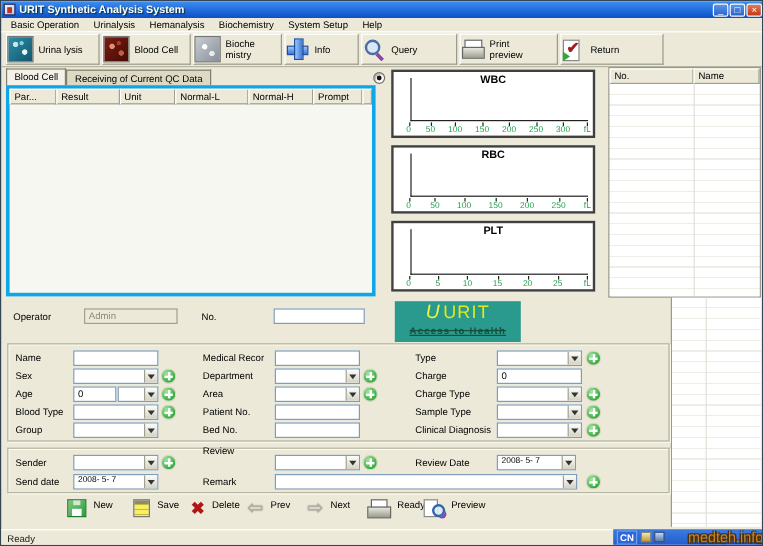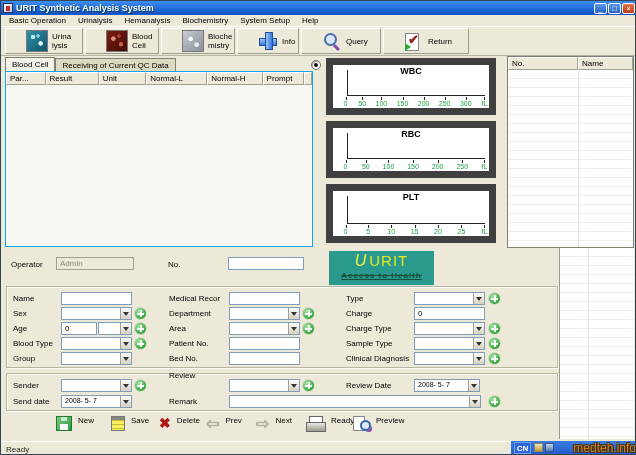--- a/index.html
+++ b/index.html
@@ -16,21 +16,21 @@
   .wbtn { width:13px; height:11px; font-size:8px; line-height:10px; text-align:center; color:#fff;
     background:linear-gradient(180deg,#5A96E8,#2B63C8); border:1px solid #fff; border-radius:2px; }
   .wbtn.close { background:linear-gradient(180deg,#E8764C,#C03818); }
 
   
   .menubar { position:absolute; left:0; top:14px; width:636px; height:11px; display:flex; align-items:center; gap:2px; padding-left:3px; }
   .menu-item { font-size:8px; padding:0 5px; white-space:nowrap; }
 
   
   .toolbar { position:absolute; left:0; top:25px; width:636px; height:30px; border-top:1px solid #fff; border-bottom:1px solid #B5B5A0; display:flex; align-items:center; gap:2px; padding-left:4px; }
-  .tbtn { height:26px; display:flex; align-items:center; gap:4px; padding:1px 20px;
+  .tbtn { height:26px; display:flex; align-items:center; gap:4px; padding:1px 0;
     border:1px solid; border-color:#FFF #9A9A8A #9A9A8A #FFF; background:#ECE9D8; }
   .tlabel { font-size:8px; line-height:9px; max-width:40px; }
   .ticon { flex:none; position:relative; }
   .img22 { width:22px; height:22px; border:1px solid #777; }
   .icon-urinalysis { background: radial-gradient(circle at 30% 30%, #BFE8EA 2px, transparent 2.5px),
     radial-gradient(circle at 68% 62%, #E8F4F4 2px, transparent 2.5px),
     radial-gradient(circle at 55% 25%, #7FD0D8 1.5px, transparent 2px),
     linear-gradient(135deg,#2E8FA8,#12566E); }
   .icon-blood-cell { background: radial-gradient(circle at 32% 38%, #E09078 2px, transparent 2.5px),
     radial-gradient(circle at 70% 66%, #C06048 2px, transparent 2.5px),
@@ -59,50 +59,50 @@
     background:linear-gradient(#48B8C8 30%,#D8C830 60%,#1A6878); border:1px solid #444; }
   .icon-return { width:20px; height:20px; }
   .icon-return::before { content:''; position:absolute; left:1px; top:2px; width:12px; height:16px; background:#fff; border:1px solid #888; }
   .icon-return .glyph { position:absolute; left:4px; top:1px; font-size:13px; color:#9B2020; font-weight:bold; }
   .icon-return::after { content:''; position:absolute; left:1px; top:12px; border:4px solid transparent; border-left:6px solid #2FA838; }
 
   
   .tabstrip { position:absolute; left:4px; top:56px; height:14px; display:flex; align-items:flex-end; }
   .tab { font-size:8px; padding:2px 6px 1px; border:1px solid #808070; border-bottom:none; background:#DDD9C3; white-space:nowrap; }
   .tab.active { background:#F4F2E8; padding-bottom:2px; }
-  .lefttable { position:absolute; left:4px; top:70px; width:308px; height:176px; border:1px solid #0ea5e9; background:#F6F7F1; }
+  .lefttable { position:absolute; left:4px; top:70px; width:308px; height:176px; border:3px solid #0ea5e9; background:#F6F7F1; }
   .thead { display:flex; height:13px; }
   .hcell { border:1px solid; border-color:#FFF #A0A090 #A0A090 #FFF; background:#ECE9D8;
     font-size:8px; padding:1px 3px; overflow:hidden; white-space:nowrap; }
   .radio { position:absolute; left:310px; top:59px; width:10px; height:10px; border-radius:50%;
     background:#fff; border:1px solid #707060; box-shadow:inset 1px 1px 1px #AAA; }
   .radio::after { content:''; position:absolute; left:2px; top:2px; width:4px; height:4px; border-radius:50%; background:#111; }
 
   
-  .chart { position:absolute; left:325px; width:170px; background:#fff; border:7px solid #404040; }
+  .chart { position:absolute; left:325px; width:170px; background:#fff; border:2px solid #404040; }
   .chart-title { position:absolute; top:1px; left:0; right:0; text-align:center; font-size:9px; font-weight:bold; color:#000; }
   .yax { position:absolute; left:14px; top:5px; bottom:12px; width:1px; background:#222; }
   .xax { position:absolute; left:14px; right:4px; bottom:12px; height:1px; background:#222; }
   .ticks { position:absolute; left:9px; right:1px; bottom:1px; display:flex; justify-content:space-between; font-size:7px; color:#1FA048; }
   .tick { position:relative; min-width:7px; text-align:center; }
   .tick::before { content:''; position:absolute; top:-3px; left:50%; width:1px; height:3px; background:#222; }
 
   
   .rightlist { position:absolute; left:506px; top:55px; width:127px; height:192px; border:1px solid #808070; background:#fff; }
   .rightlist .rows { position:absolute; left:0; right:0; top:13px; bottom:0;
     background:repeating-linear-gradient(180deg,#FFF 0 8px,#EEEDE6 8px 9px); }
   .rightlist .colline { position:absolute; left:70px; top:13px; bottom:0; width:1px; background:#E2E1D8; }
   .lowerlist { position:absolute; left:558px; top:247px; width:75px; height:191px;
     border-left:1px solid #9A9A8A; background:repeating-linear-gradient(180deg,#FFF 0 8px,#EEEDE6 8px 9px); }
   .lowerlist .colline { position:absolute; left:28px; top:0; bottom:0; width:1px; background:#E2E1D8; }
 
   
   .lbl { position:absolute; font-size:8px; white-space:nowrap; color:#000; }
   .inp { position:absolute; height:13px; background:#fff; border:1px solid #7F9DB9; font-size:8px; padding:1px 3px; overflow:hidden; white-space:nowrap; }
-  .inp.disabled { background:#ECE9D8; color:#8A8A7A; border-color:#A0A090; }
+  .inp.disabled { background:#ECE9D8; color:#8A8A7A; border-color:#A0A090;margin-left:14px; }
   .combo { position:absolute; height:13px; background:#fff; border:1px solid #7F9DB9; font-size:7px; padding:1px 13px 1px 3px; overflow:hidden; white-space:nowrap; }
   .cbtn { position:absolute; right:0; top:0; bottom:0; width:11px;
     background:linear-gradient(#FDFDFB,#D6D2C2); border-left:1px solid #A0A090; }
   .cbtn::after { content:''; position:absolute; left:2px; top:4px; border:3px solid transparent; border-top:4px solid #333; }
   .plusbtn { position:absolute; width:13px; height:13px; border-radius:50%;
     background:radial-gradient(circle at 35% 30%, #9FE49F, #2FA838 75%); border:1px solid #D8D6C4; }
   .plusbtn::before { content:''; position:absolute; left:2px; right:2px; top:4.5px; height:2px; background:#fff; }
   .plusbtn::after  { content:''; position:absolute; top:2px; bottom:2px; left:4.5px; width:2px; background:#fff; }
   .groupbox { position:absolute; border:1px solid #B5B5A0; box-shadow:inset 1px 1px 0 #FDFCF5, 1px 1px 0 #FDFCF5; }
 
@@ -182,20 +182,24 @@
       <span class="tlabel">Bioche mistry</span>
     </div>
     <div class="tbtn" style="width:62px">
       <span class="ticon icon-info"></span>
       <span class="tlabel">Info</span>
     </div>
     <div class="tbtn" style="width:80px">
       <span class="ticon icon-magnifier"></span>
       <span class="tlabel">Query</span>
     </div>
+    <div class="tbtn" style="width:82px">
+      <span class="ticon icon-printer"></span>
+      <span class="tlabel">Print preview</span>
+    </div>
     <div class="tbtn" style="width:86px">
       <span class="ticon icon-return">
           <span class="glyph">✔</span>
         </span>
       <span class="tlabel">Return</span>
     </div>
   </div>
 
   <div class="tabstrip">
     <span class="tab active">Blood Cell</span>

